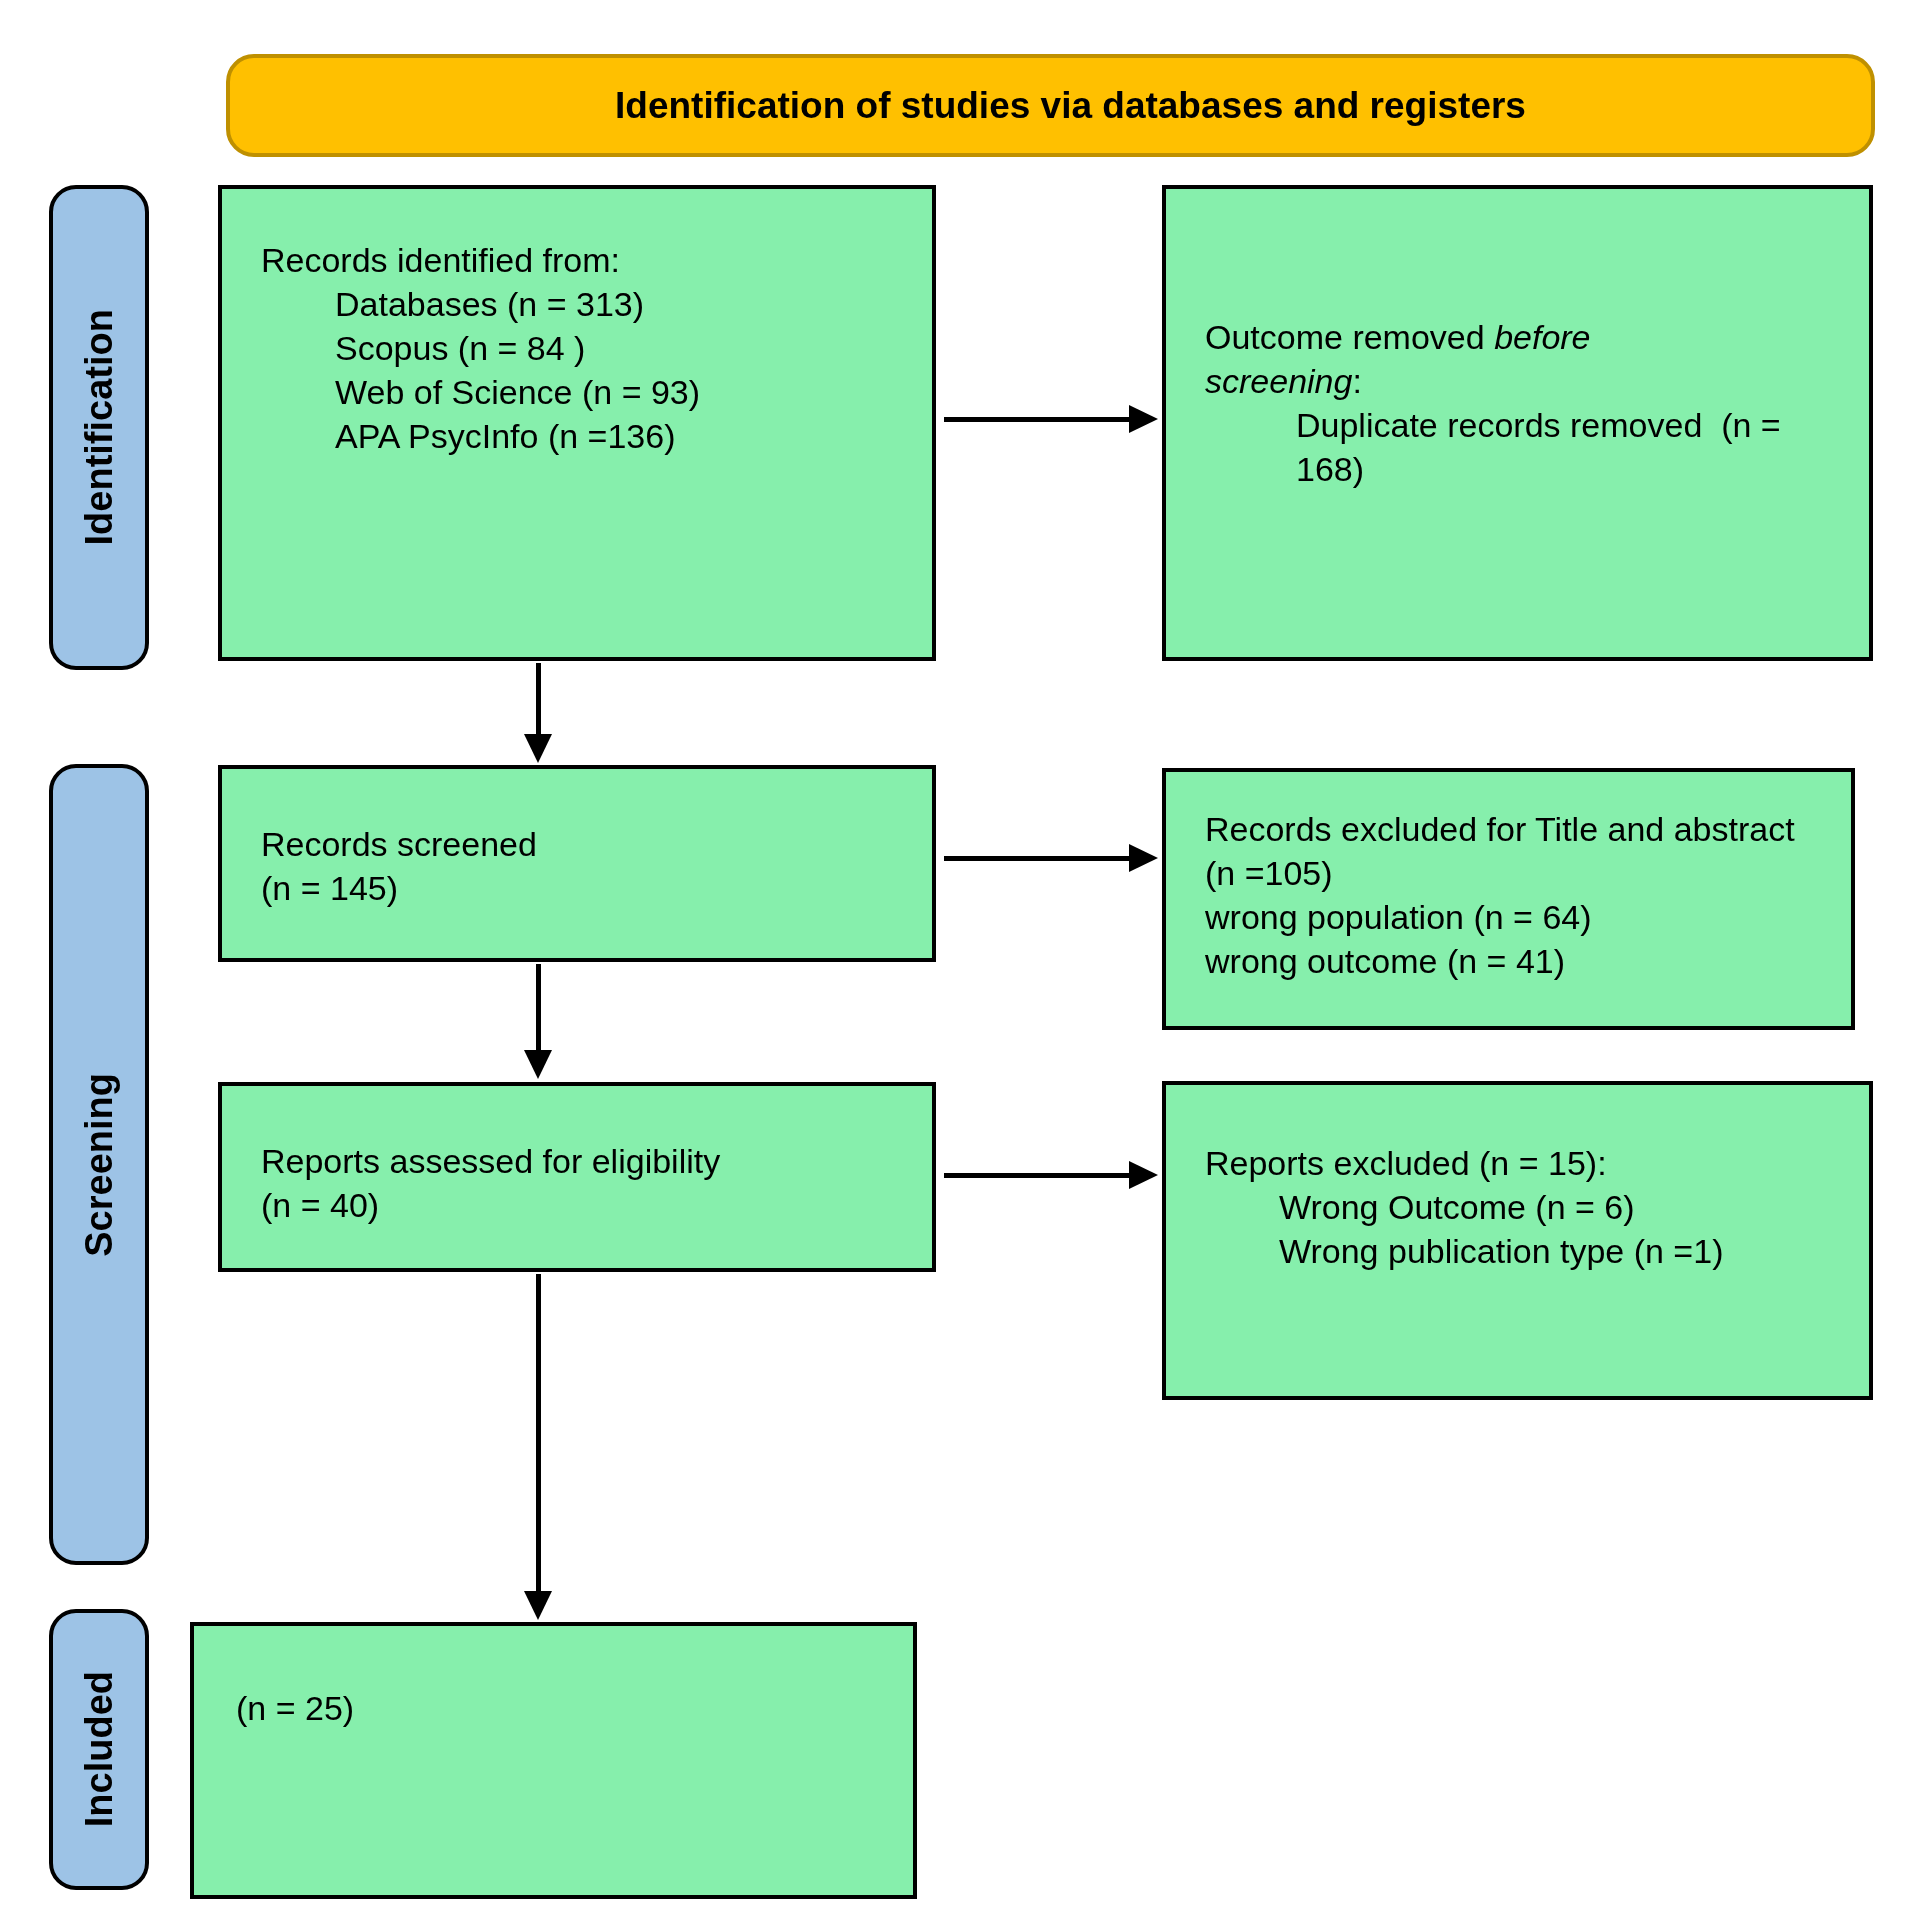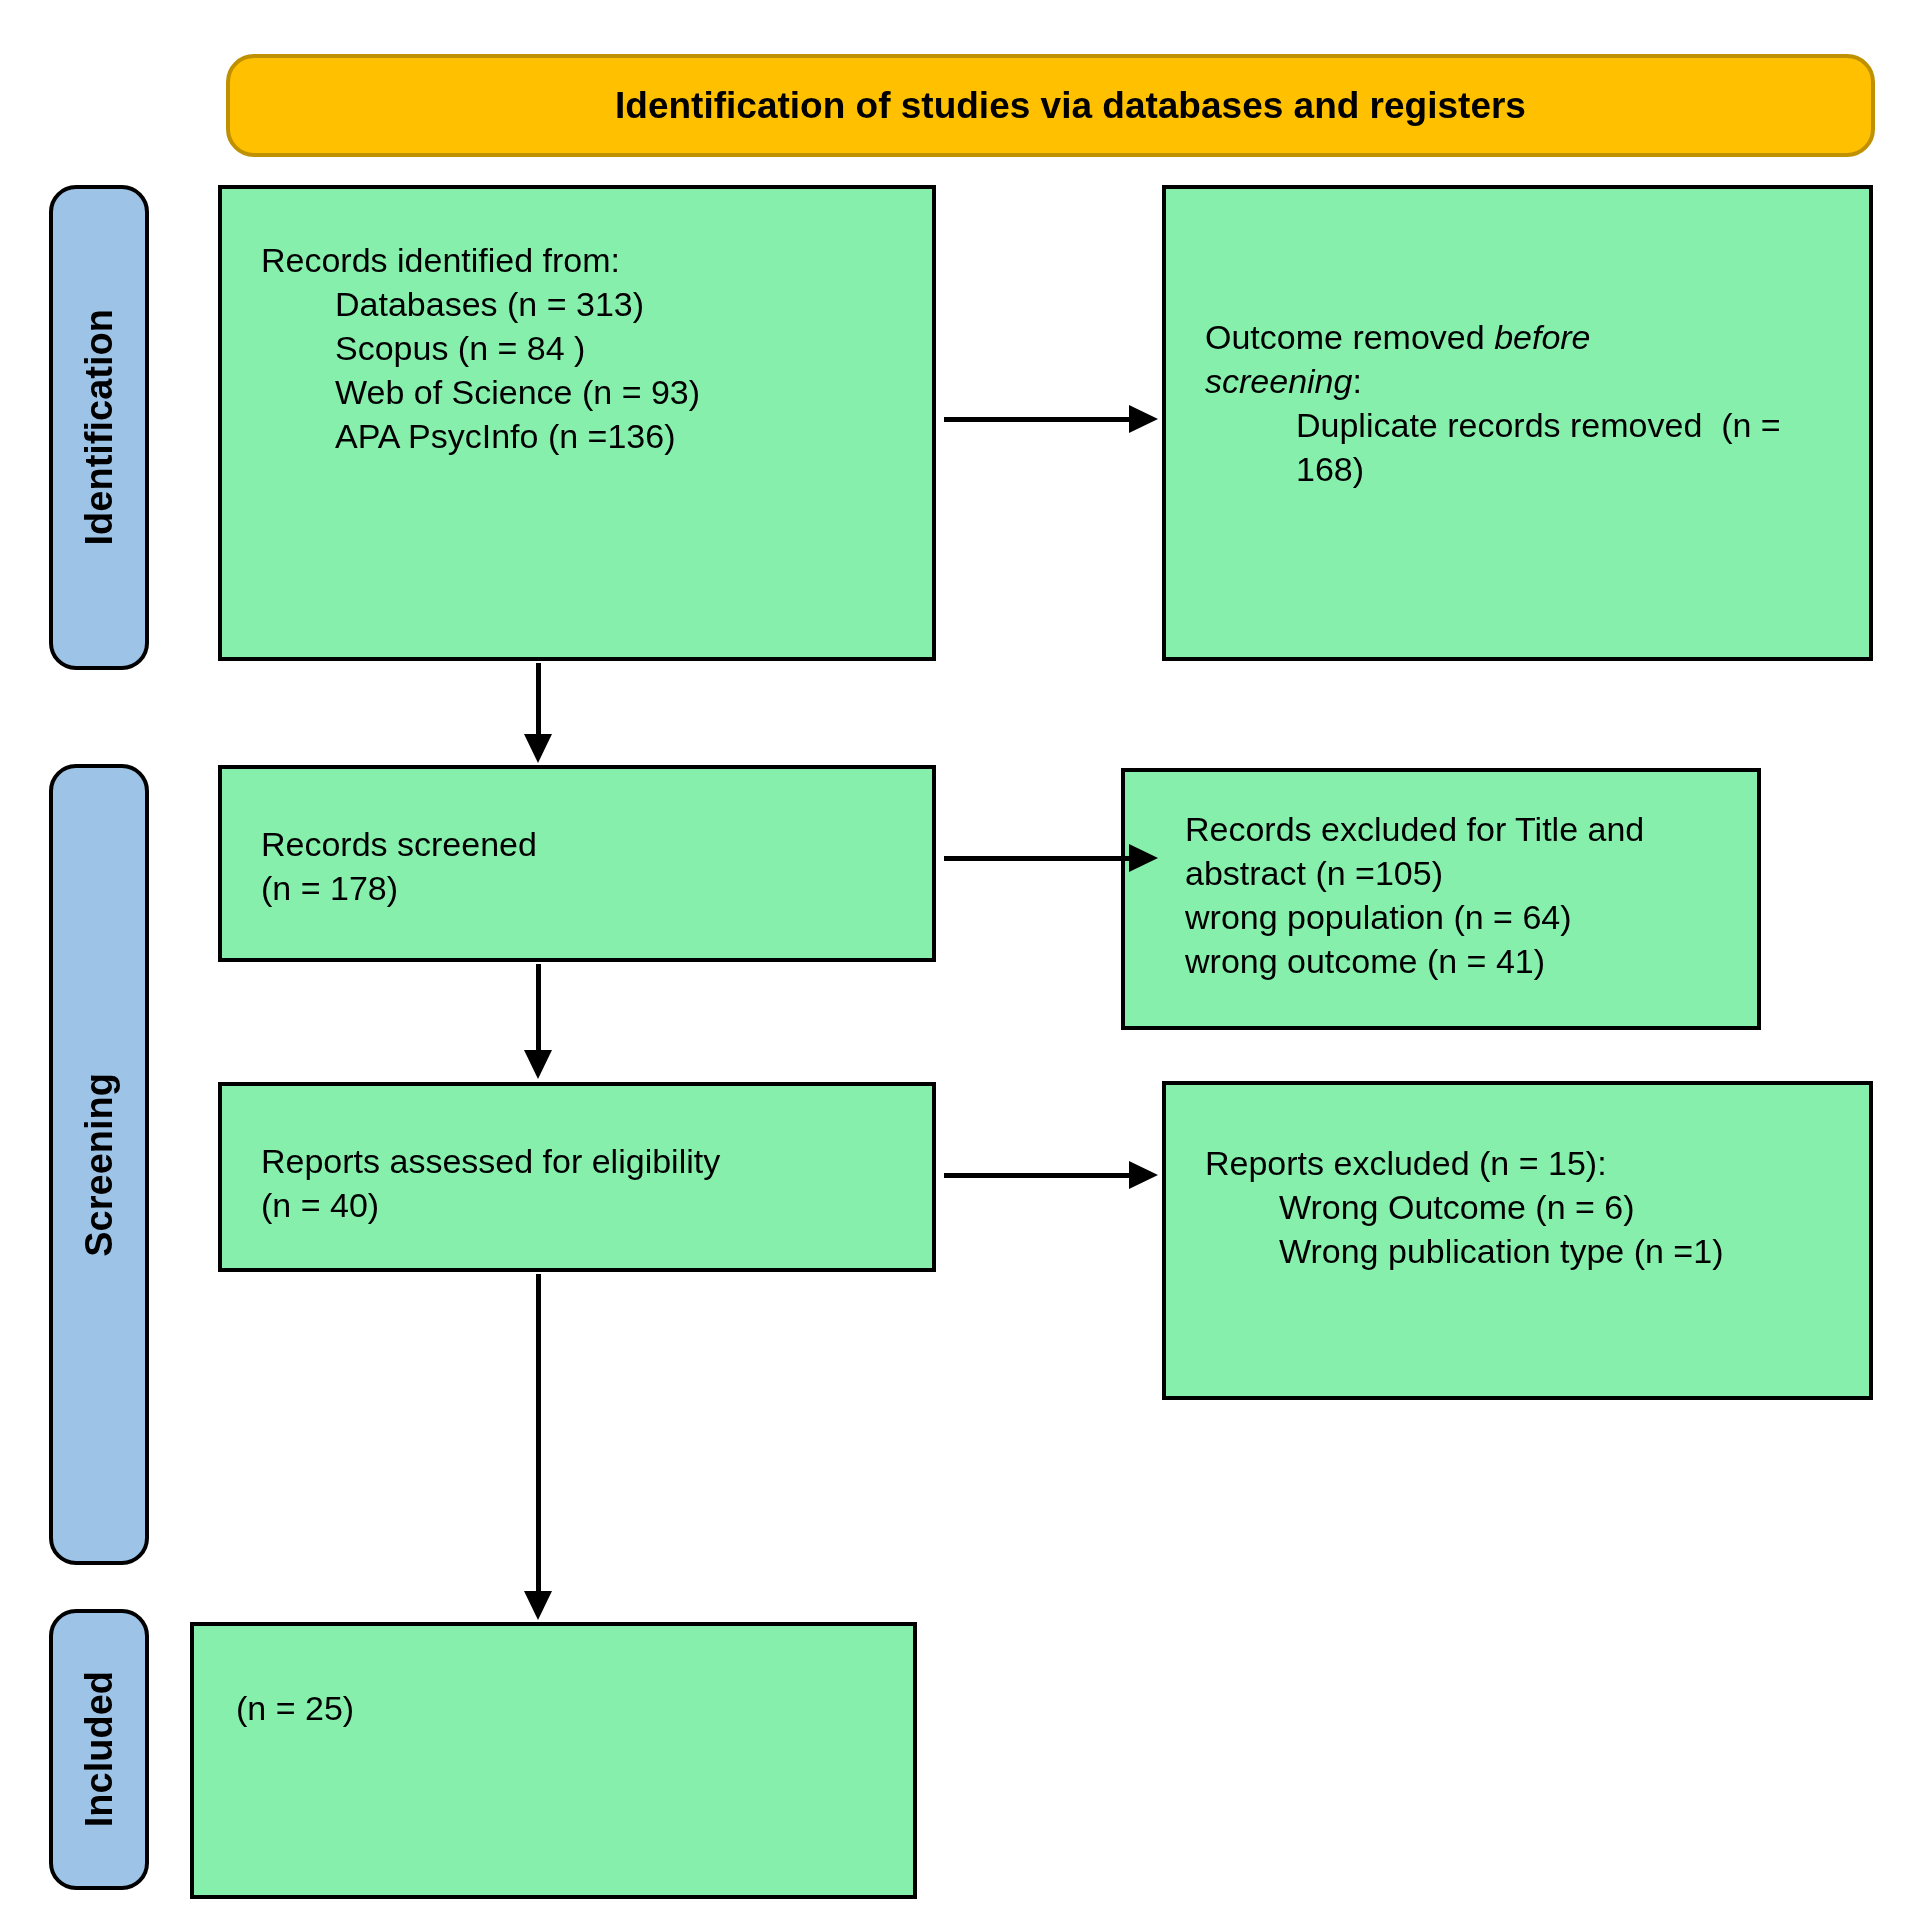--- a/index.html
+++ b/index.html
@@ -44,21 +44,21 @@
     box-sizing:border-box;
     font-size:34px;line-height:44px;
   }
   .box-line{white-space:pre-wrap;}
   .indent{padding-left:74px;}
   .indent-lg{padding-left:91px;}
   .box-identified{left:218px;top:185px;width:718px;height:476px;padding:49px 28px 0 39px;}
   .box-removed{left:1162px;top:185px;width:711px;height:476px;padding:126px 28px 0 39px;}
   .removed-title{max-width:492px;}
   .box-screened{left:218px;top:765px;width:718px;height:197px;padding:53px 28px 0 39px;}
-  .box-excluded-screening{left:1121px;top:768px;width:640px;height:262px;padding:35px 28px 0 60px;}
+  .box-excluded-screening{left:1162px;top:768px;width:693px;height:262px;padding:35px 28px 0 39px;}
   .box-assessed{left:218px;top:1082px;width:718px;height:190px;padding:53px 28px 0 39px;}
   .box-excluded-reports{left:1162px;top:1081px;width:711px;height:319px;padding:56px 28px 8px 39px;}
   .box-included{left:190px;top:1622px;width:727px;height:277px;padding:60px 28px 0 42px;}
   
   .arrow-h{position:absolute;height:4.9px;background:var(--line-color,#000000);}
   .arrow-h::after{
     content:"";position:absolute;left:100%;top:50%;transform:translateY(-50%);
     width:0;height:0;
     border-top:14px solid transparent;border-bottom:14px solid transparent;
     border-left:29.5px solid var(--line-color,#000000);
@@ -104,21 +104,21 @@
     <div class="box-line indent">APA PsycInfo (n =136)</div>
   </div>
 
   <div class="box box-removed">
     <div class="box-line removed-title"><span>Outcome removed </span><i>before screening</i><span>:</span></div>
     <div class="box-line indent-lg">Duplicate records removed  (n = 168)</div>
   </div>
 
   <div class="box box-screened">
     <div class="box-line">Records screened</div>
-    <div class="box-line">(n = 178)</div>
+    <div class="box-line">(n = 145)</div>
   </div>
 
   <div class="box box-excluded-screening">
     <div class="box-line">Records excluded for Title and abstract (n =105)</div>
     <div class="box-line">wrong population (n = 64)</div>
     <div class="box-line">wrong outcome (n = 41)</div>
   </div>
 
   <div class="box box-assessed">
     <div class="box-line">Reports assessed for eligibility</div>

